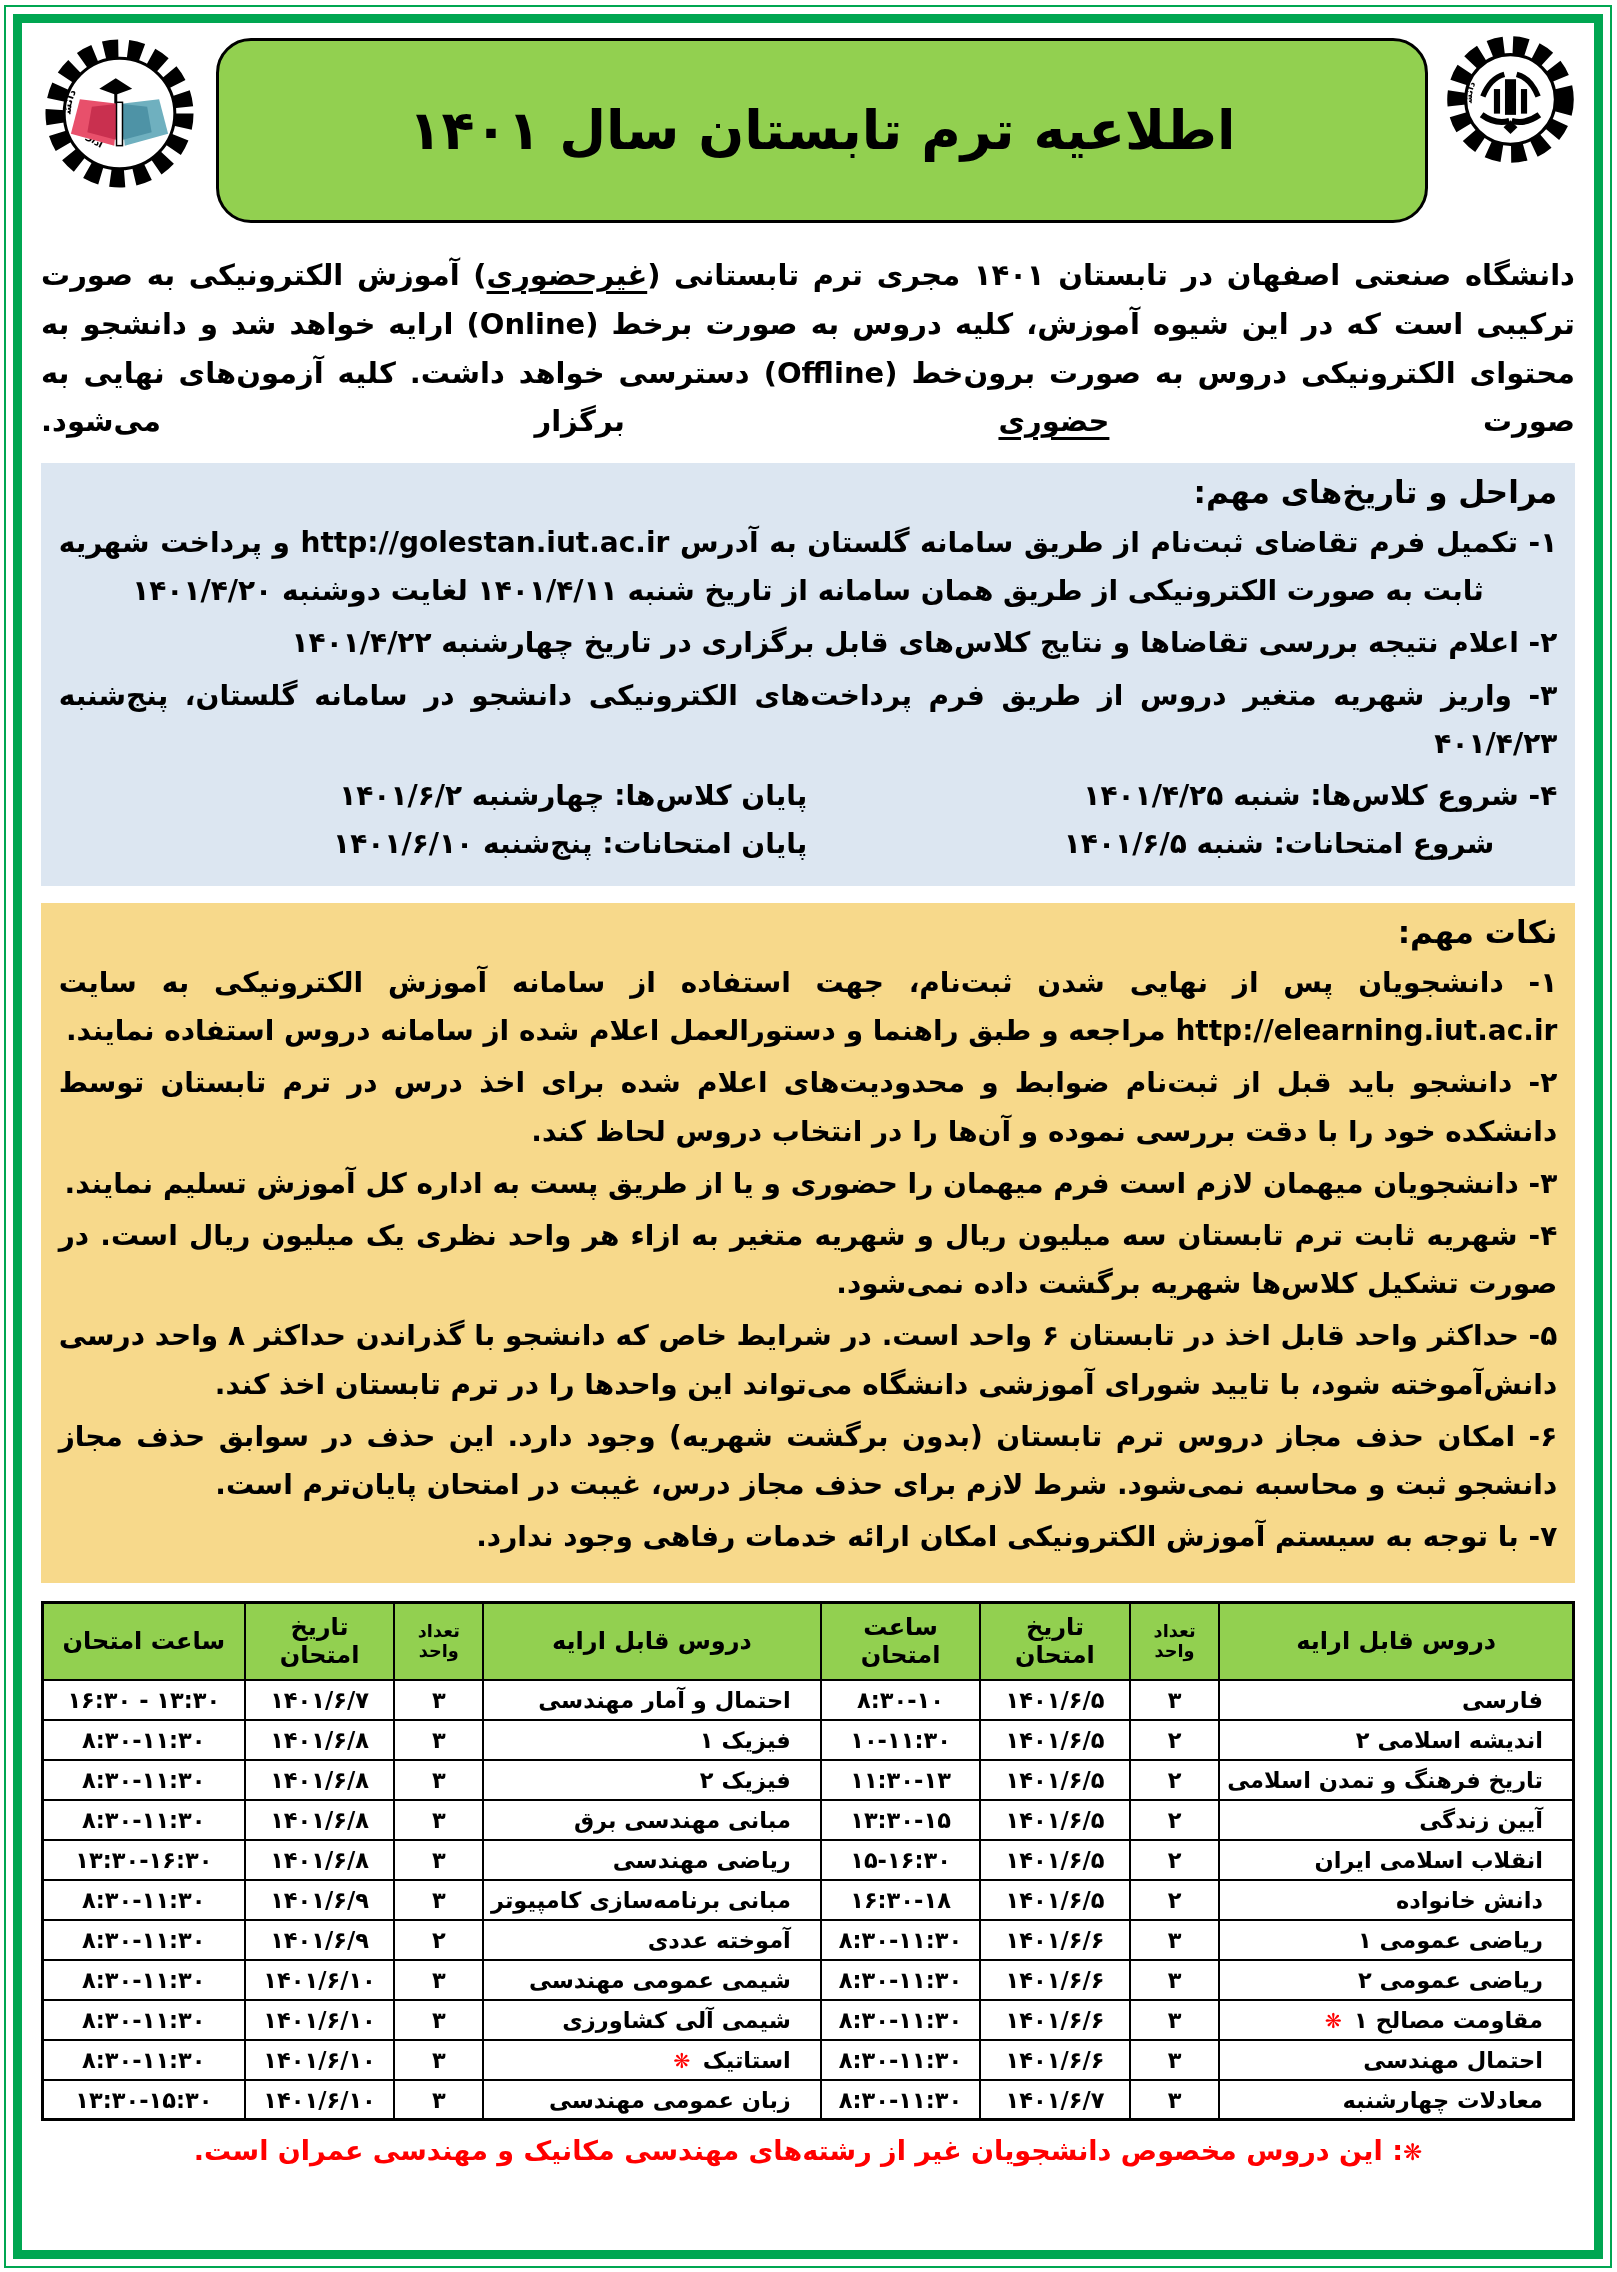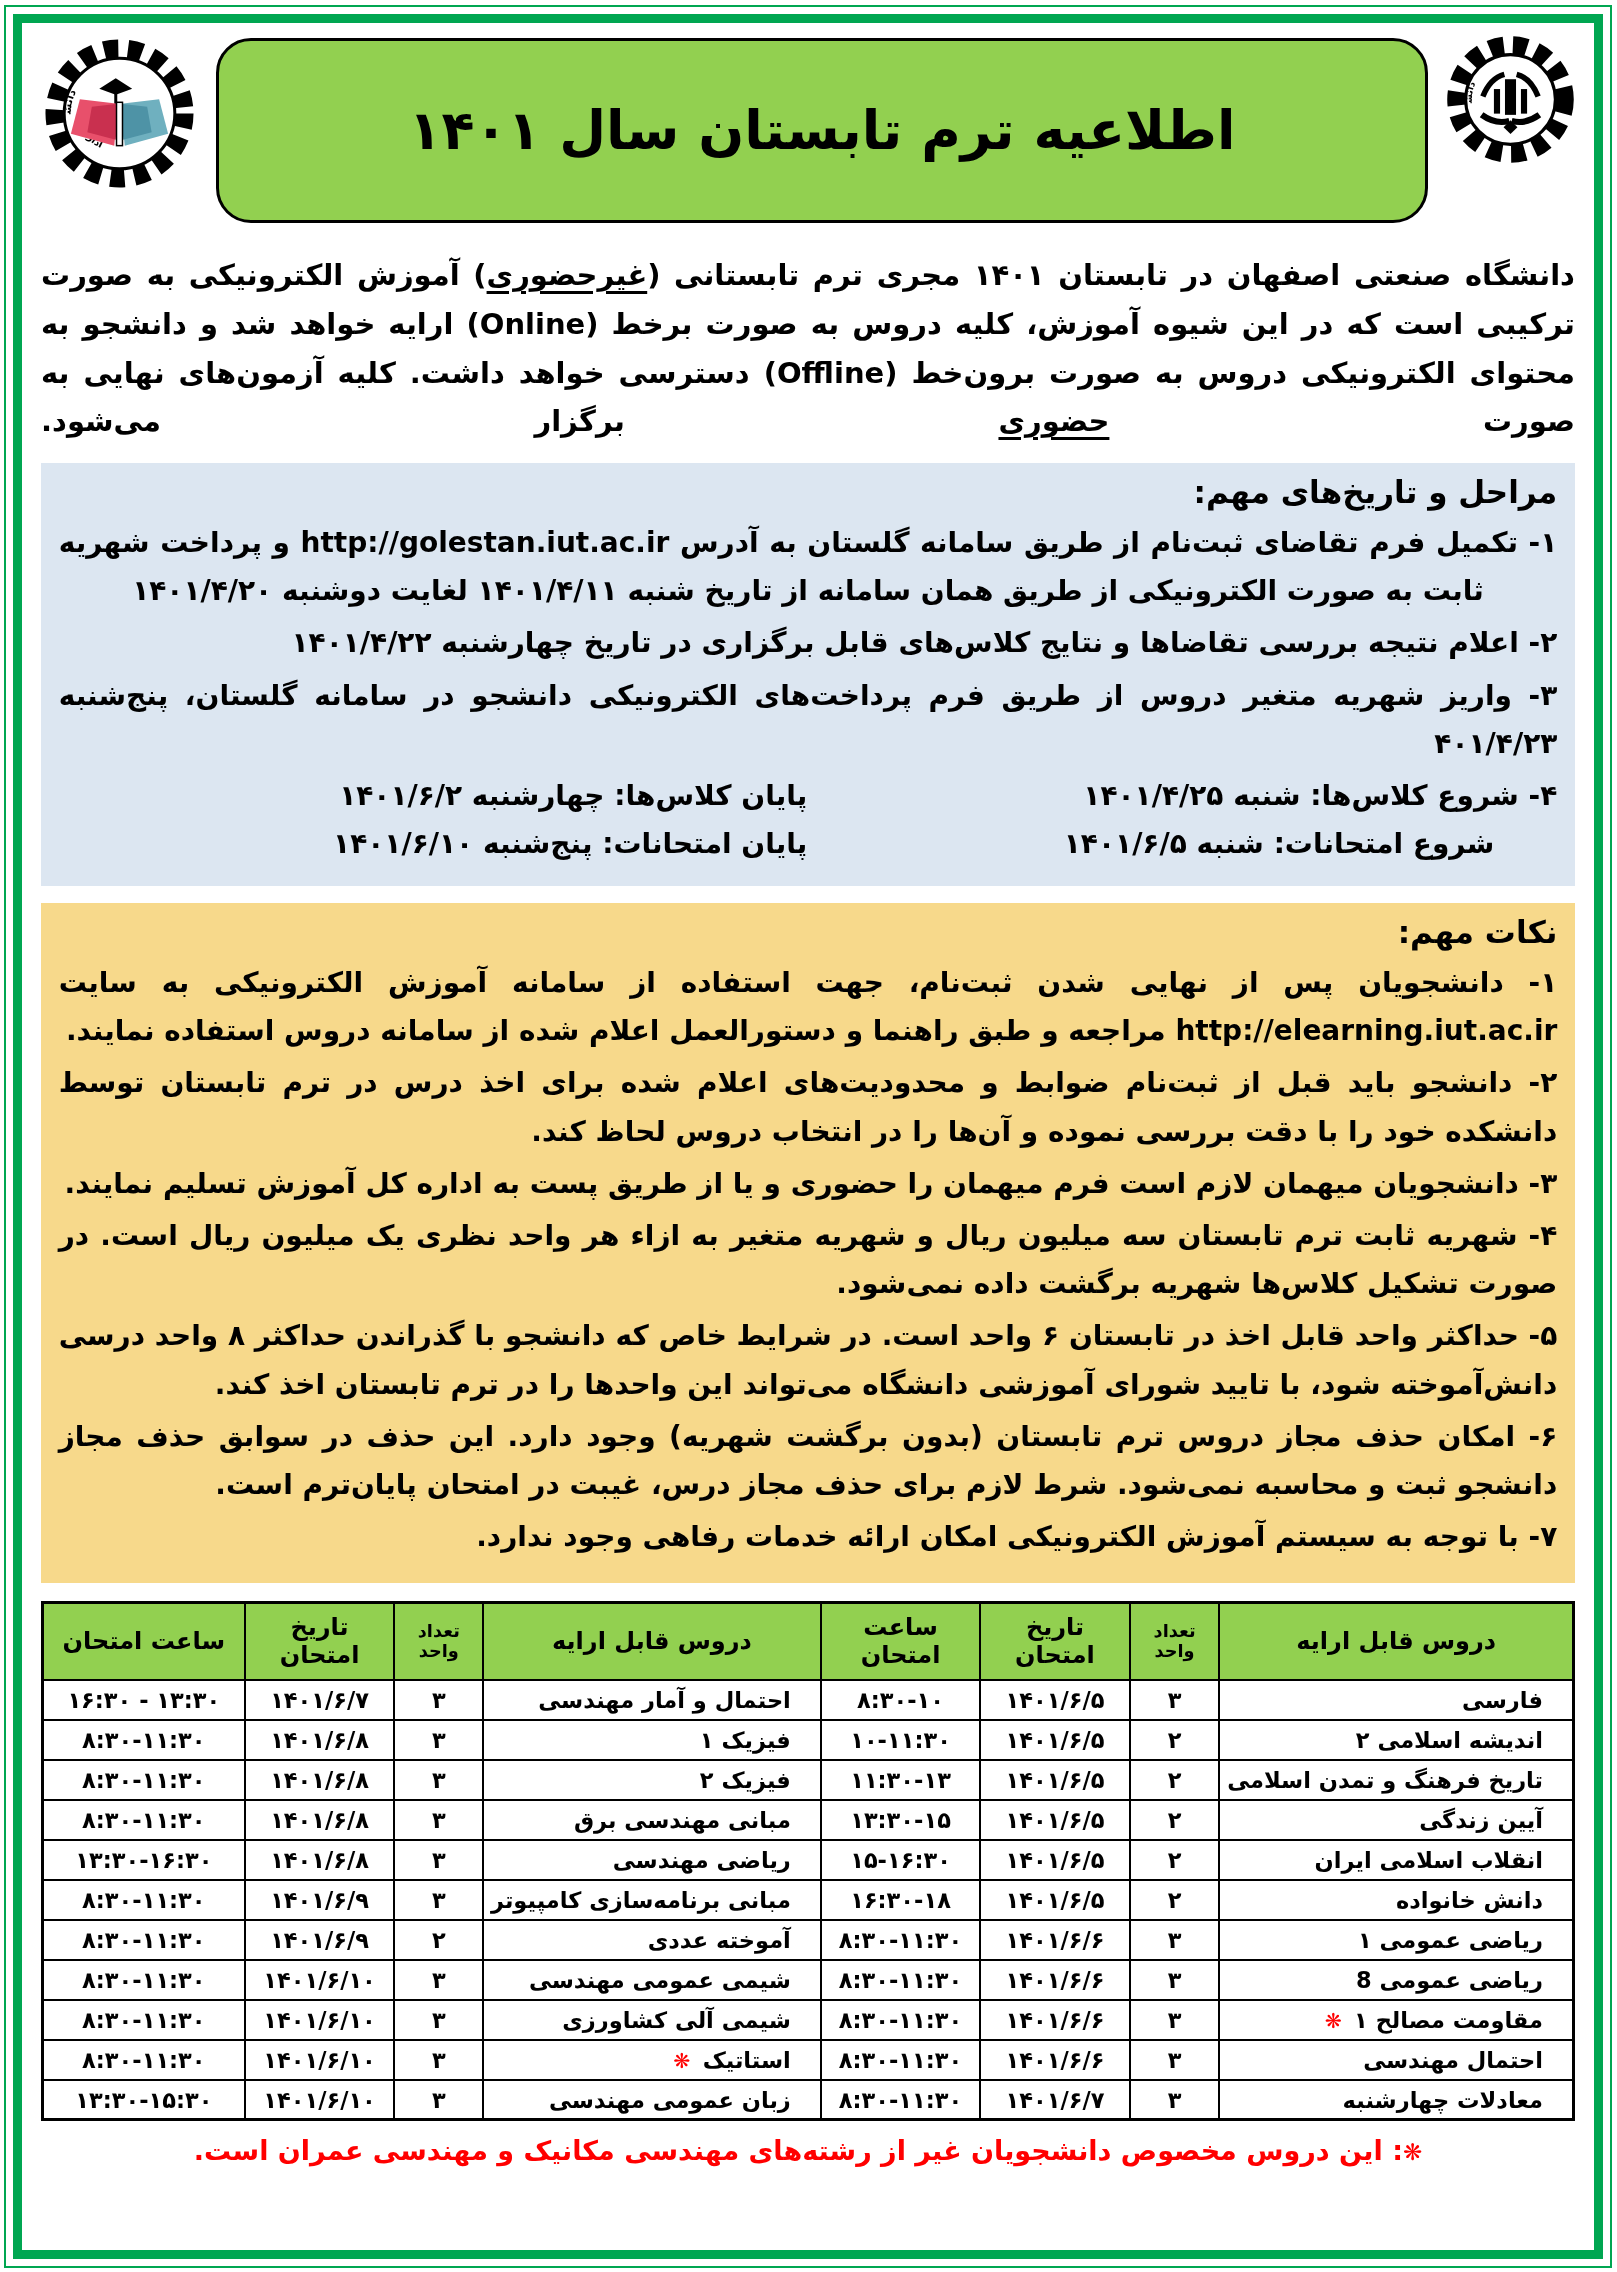--- a/index.html
+++ b/index.html
@@ -251,21 +251,21 @@
             <td class="course"><span>ریاضی عمومی ۱</span></td>
             <td>۳</td>
             <td>۱۴۰۱/۶/۶</td>
             <td>۸:۳۰-۱۱:۳۰</td>
             <td class="course"><span>آموخته عددی</span></td>
             <td>۲</td>
             <td>۱۴۰۱/۶/۹</td>
             <td>۸:۳۰-۱۱:۳۰</td>
           </tr>
           <tr>
-            <td class="course"><span>ریاضی عمومی 8</span></td>
+            <td class="course"><span>ریاضی عمومی ۲</span></td>
             <td>۳</td>
             <td>۱۴۰۱/۶/۶</td>
             <td>۸:۳۰-۱۱:۳۰</td>
             <td class="course"><span>شیمی عمومی مهندسی</span></td>
             <td>۳</td>
             <td>۱۴۰۱/۶/۱۰</td>
             <td>۸:۳۰-۱۱:۳۰</td>
           </tr>
           <tr>
             <td class="course"><span>مقاومت مصالح ۱</span><span class="star">❋</span></td>

